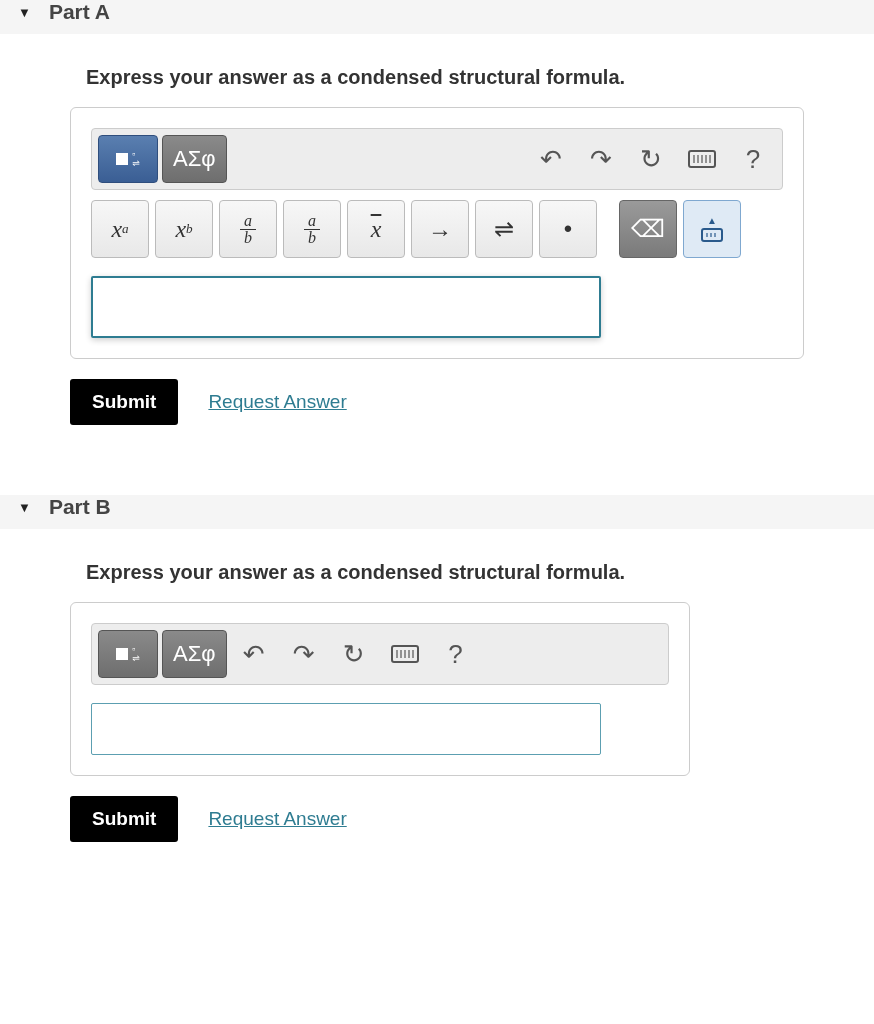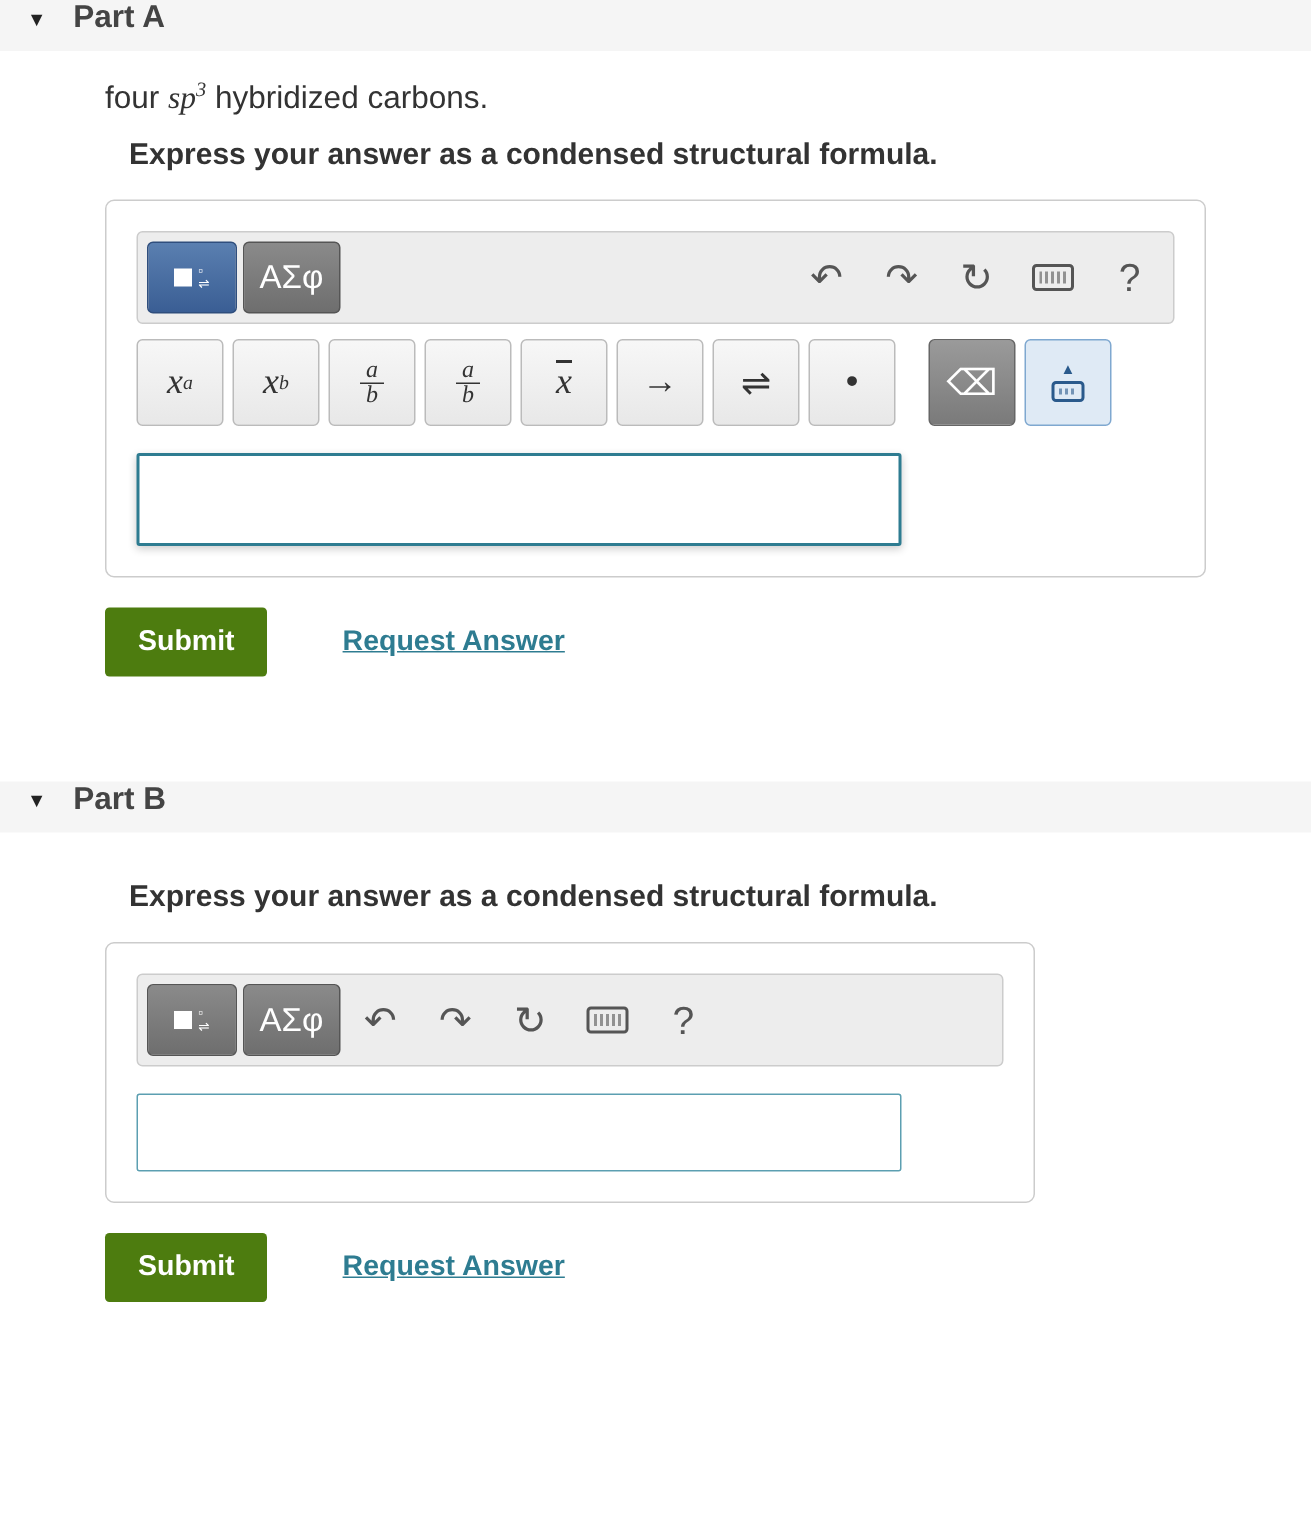--- a/index.html
+++ b/index.html
@@ -106,36 +106,35 @@
   }
   .answer-input.slim {
     height: 52px;
     width: 510px;
     box-shadow: none;
     border-width: 1px;
     border-color: #5c9fb1;
   }
   .action-row { display:flex; align-items:center; gap: 30px; }
   .submit-btn {
-    background: #4d7c0f;
+    background: #000000;
     color: #fff;
     border: none;
     border-radius: 3px;
     padding: 12px 22px;
     font-size: 19px;
     font-weight: bold;
     cursor: pointer;
   }
   .req-link {
     color: #2e7c91;
     font-size: 19px;
-    font-weight: bold;
+    font-weight: normal;
     text-decoration: underline;
     cursor: pointer;
-    margin-left: 20px;
   }
   .chem-glyph {
     display:inline-flex; align-items:center; gap:4px; font-size:14px;
   }
   .chem-glyph .sqf { width:12px; height:12px; background:#333; display:inline-block;}
   .kb-icon {
     width:28px; height:18px; border:2px solid currentColor; border-radius:3px;
     position:relative; display:inline-block;
   }
   .kb-icon::before {
@@ -147,23 +146,20 @@
 </style>
 </head>
 <body>
 
 <div class="part-header">
   <span class="chev">▼</span>
   <span>Part A</span>
 </div>
 
 <div class="part-body">
-  <div class="prompt">
-    <span>four </span><span class="math"><span>sp</span><sup>3</sup></span><span> hybridized carbons.</span>
-  </div>
   <div class="instruct">Express your answer as a condensed structural formula.</div>
 
   <div class="editor">
     <div class="toolbar">
       <div class="tbtn primary">
         <span class="chem-glyph white">
           <span class="sqf" style="background:#fff;"></span>
           <span style="display:flex;flex-direction:column;font-size:9px;line-height:1;color:#fff;">▫<span>⇌</span></span>
         </span>
       </div>

